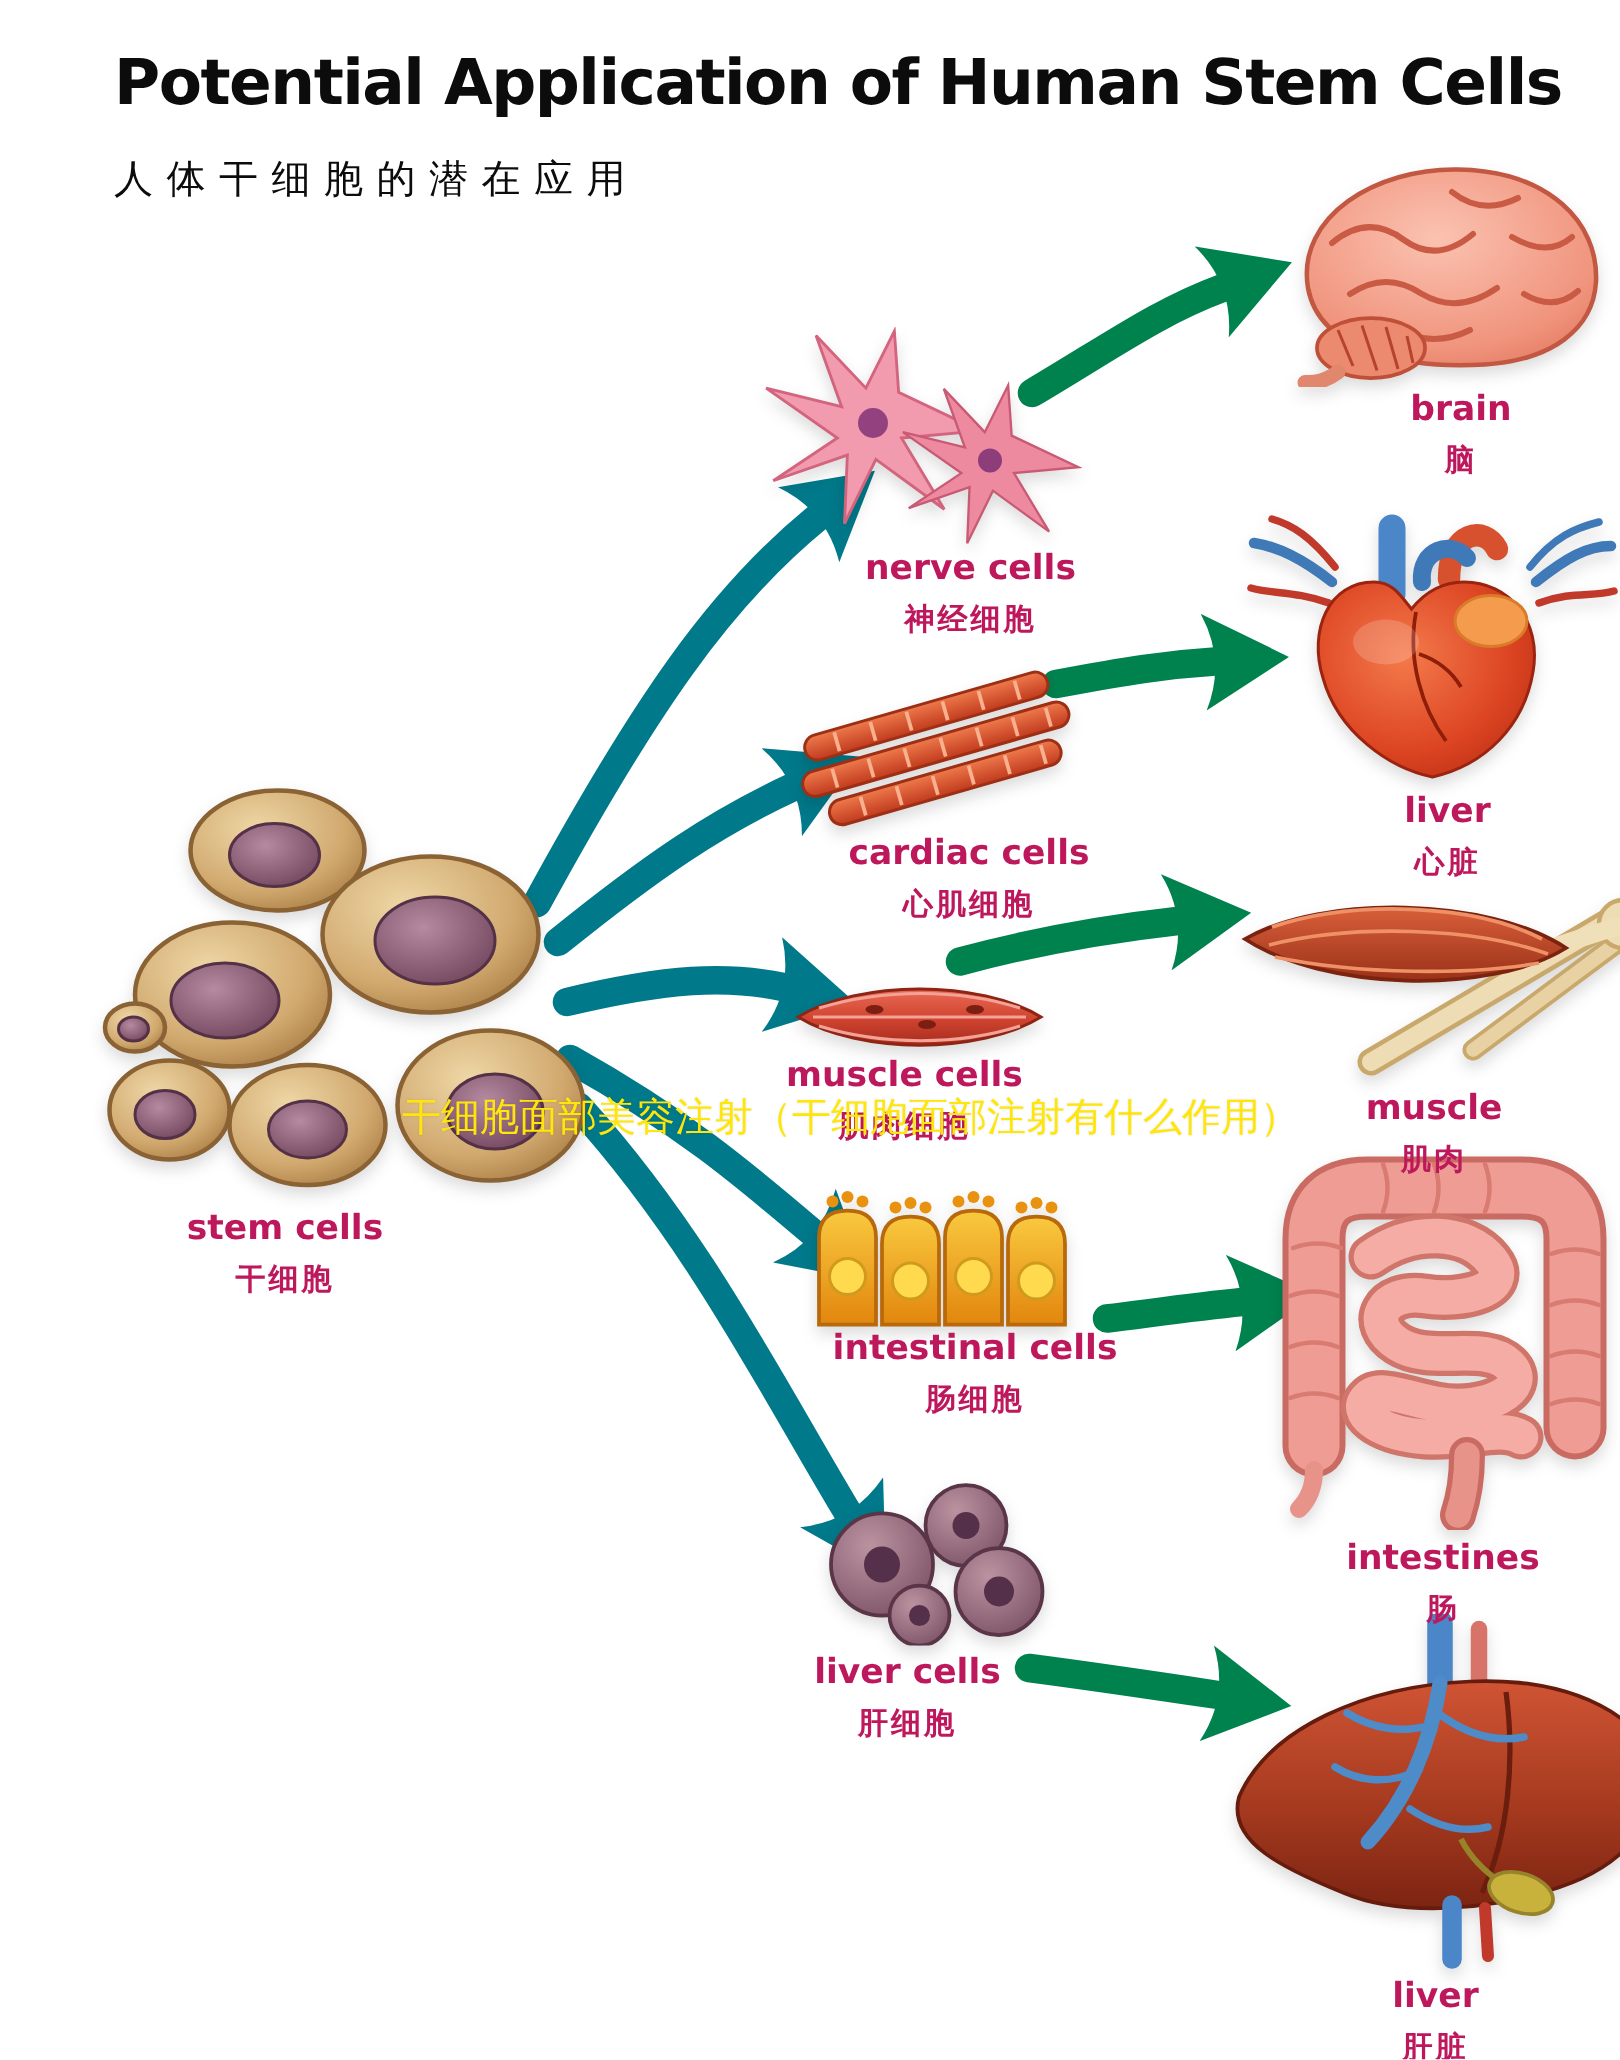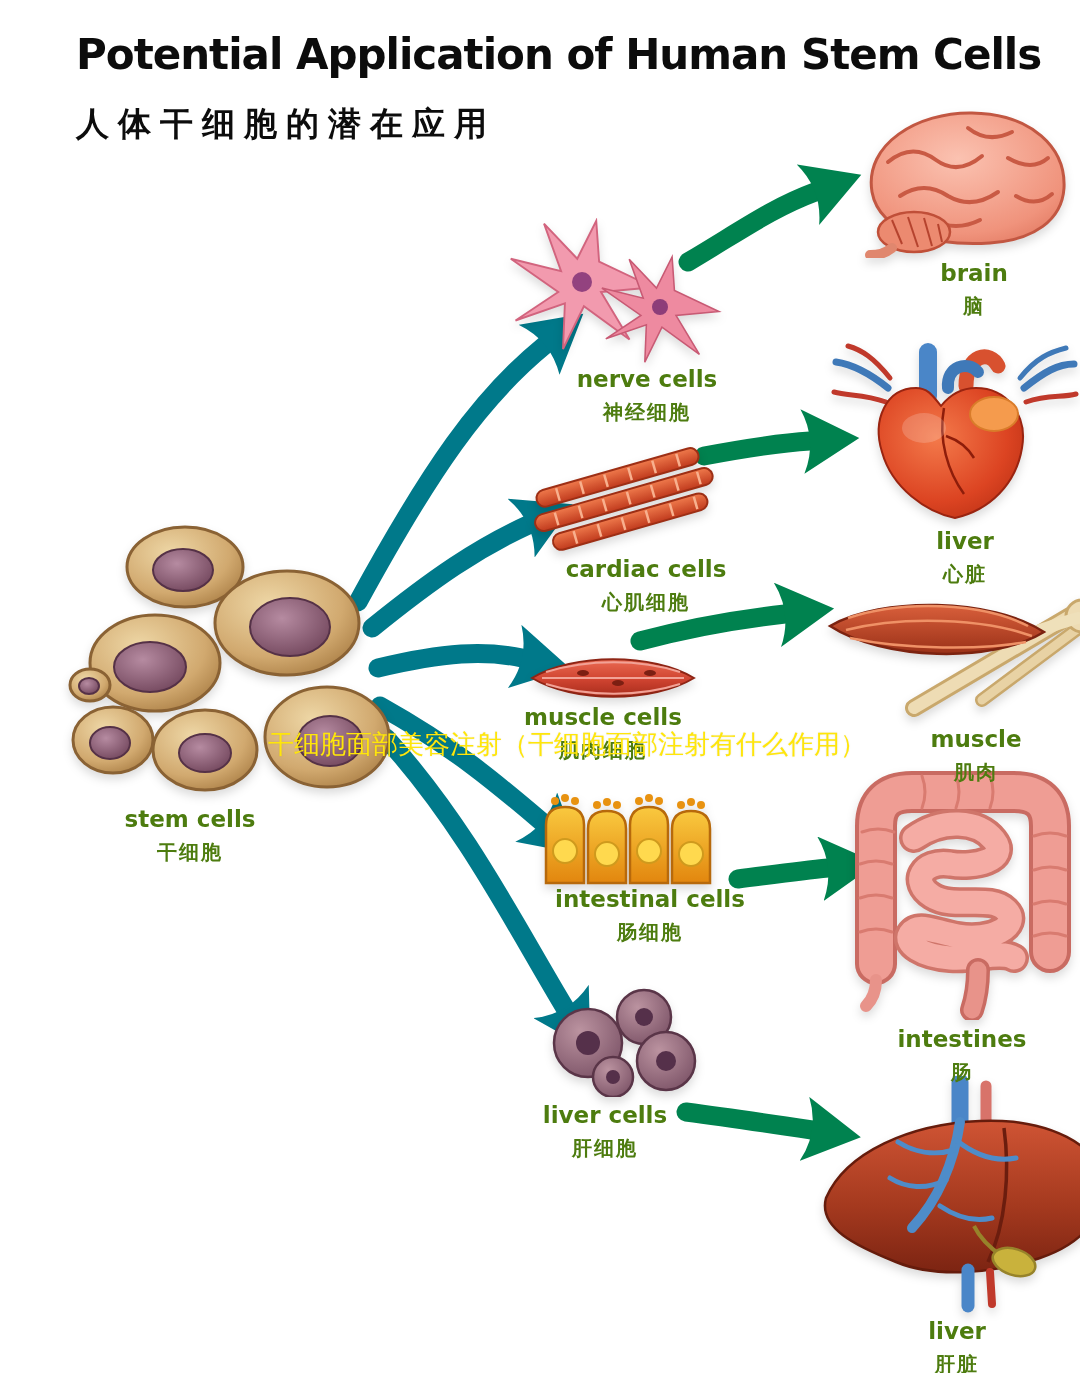--- a/index.html
+++ b/index.html
@@ -1,26 +1,26 @@
 <!DOCTYPE html>
 <html><head>
 <meta charset="utf-8">
 <style>
   * { margin:0; padding:0; box-sizing:border-box; }
   html,body { background:#ffffff; }
   body { font-family:"DejaVu Sans","Liberation Sans",sans-serif; }
   .canvas { position:relative; width:1080px; height:1373px; background:#ffffff; overflow:hidden;margin-left:40px; }
   .title { position:absolute; left:36px; top:30px; font-size:42px; font-weight:bold; color:#0c0c0c;
            letter-spacing:-1px; white-space:nowrap; z-index:4; }
-  .subtitle { position:absolute; left:36px; top:102px; font-size:33px; font-weight:bold; color:#0c0c0c;
+  .subtitle { position:absolute; left:36px; top:102px; font-size:26px; font-weight:normal; color:#0c0c0c;
               letter-spacing:9px; white-space:nowrap; z-index:4; }
   .arrows { position:absolute; left:0; top:0; z-index:1; }
   .illus { position:absolute; z-index:2; filter:drop-shadow(0 5px 5px rgba(0,0,0,0.14)); }
   .label { position:absolute; transform:translateX(-50%); text-align:center; z-index:3;
-           color:#4d7c0f; white-space:nowrap; }
+           color:#be185d; white-space:nowrap; }
   .label .en { font-size:23px; font-weight:bold; }
   .label .zh { font-size:20px; font-weight:bold; margin-top:7px; letter-spacing:2px; }
   .watermark { position:absolute; left:228px; top:727px; z-index:5; font-size:26px; font-weight:normal;
                color:#ffe60a; white-space:nowrap; text-shadow:0 0 2px rgba(0,0,0,0.10); }
 </style>
 </head>
 <body>
 
 <div class="canvas">
 
@@ -365,21 +365,21 @@
   </div>
 
   <div class="label" style="left:934px;top:260px">
     <div class="en">brain</div>
     <div class="zh">脑</div>
   </div>
   <div class="label" style="left:925px;top:528px">
     <div class="en">liver</div>
     <div class="zh">心脏</div>
   </div>
-  <div class="label" style="left:936px;top:726px">
+  <div class="label" style="left:916px;top:726px">
     <div class="en">muscle</div>
     <div class="zh">肌肉</div>
   </div>
   <div class="label" style="left:922px;top:1026px">
     <div class="en">intestines</div>
     <div class="zh">肠</div>
   </div>
   <div class="label" style="left:917px;top:1318px">
     <div class="en">liver</div>
     <div class="zh">肝脏</div>

